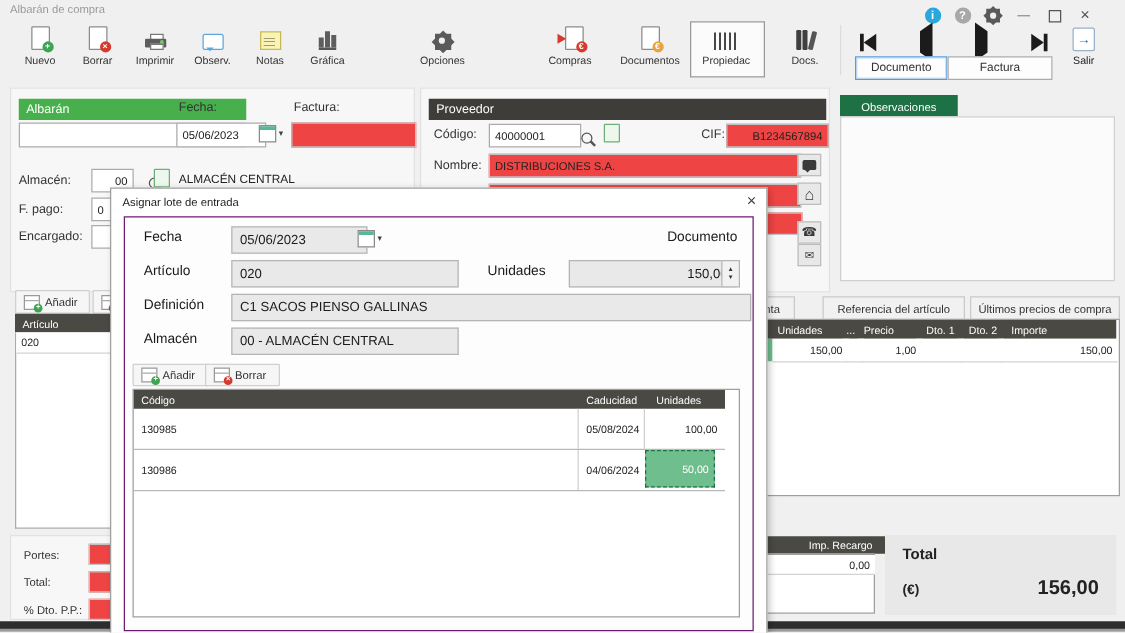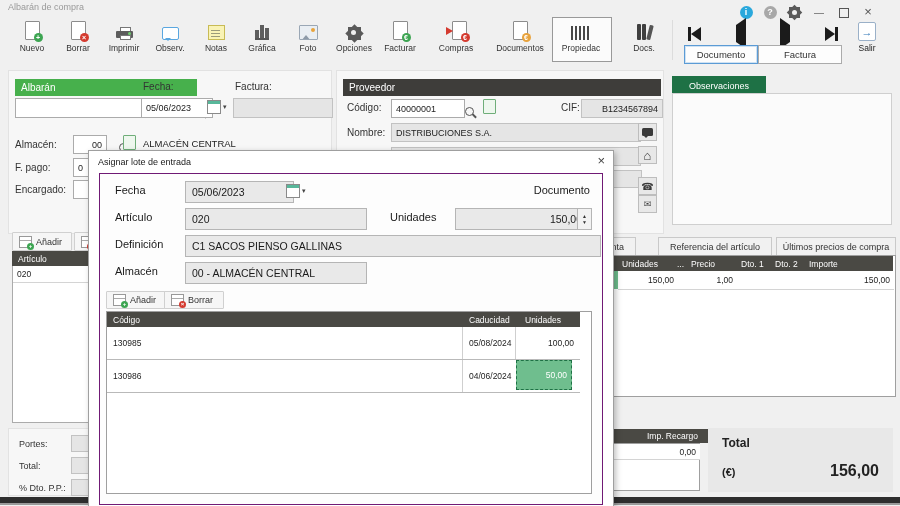--- a/index.html
+++ b/index.html
@@ -62,21 +62,21 @@
   .i-exit{width:16px;height:17px;background:#fff;border:1px solid #9ab0c8;border-radius:2px;
           color:#2e75b6;font-weight:bold;font-size:11px;display:flex;align-items:center;justify-content:center;}
 
   
   .panel{position:absolute;background:#f7f7f7;border:1px solid #e2e2e2;}
   .hdr-green{background:#47b04c;color:#fff;font-size:10px;display:flex;align-items:center;padding-left:6px;}
   .hdr-dark{background:#3e3d3a;color:#fff;font-size:10px;display:flex;align-items:center;padding-left:6px;}
   .flabel{font-size:10px;color:#333;white-space:nowrap;}
   .inp{position:absolute;background:#fff;border:1px solid #ababab;font-size:9px;color:#222;
        display:flex;align-items:center;padding:0 4px;white-space:nowrap;overflow:hidden;}
-  .inp.gray{background:#e5e5e5;border-color:#c2c2c2;}
+  .inp.gray{background:#ef4444;border-color:#c2c2c2;}
   .inp.right{justify-content:flex-end;}
   .i-search{width:7px;height:7px;border:1.5px solid #555;border-radius:50%;position:relative;display:inline-block;}
   .i-search::after{content:"";position:absolute;width:5px;height:1.5px;background:#555;transform:rotate(45deg);left:6px;top:7px;}
   .i-docsm{width:11px;height:13px;background:#eef7ee;border:1px solid #6fae79;border-radius:1px;display:inline-block;}
   .i-cal{width:12px;height:12px;background:#fff;border:1px solid #8a8a8a;display:inline-block;position:relative;}
   .i-cal::before{content:"";position:absolute;left:0;right:0;top:0;height:3px;background:#58b79a;}
   .caret{font-size:7px;color:#444;}
   .sqbtn{position:absolute;width:17px;height:16px;background:#e8e8e8;border:1px solid #bdbdbd;
          display:flex;align-items:center;justify-content:center;font-size:11px;color:#3a3a3a;}
   .i-bubble-dark{width:11px;height:8px;background:#3a3a3a;border-radius:1.5px;position:relative;}
@@ -188,42 +188,25 @@
   <div class="tbtn" style="left:234px;">
     <span class="ic-wrap">
         <span class="i-chart">
           <i style="height:8px;"></i>
           <i style="height:13px;"></i>
           <i style="height:10px;"></i>
         </span>
       </span>
     <span class="lbl">Gráfica</span>
   </div>
-  <div class="tbtn" style="left:280px;">
-    <span class="ic-wrap">
-        <span class="i-photo">
-          <span class="sun"></span>
-          <span class="mtn"></span>
-        </span>
-      </span>
-    <span class="lbl">Foto</span>
-  </div>
   <div class="tbtn" style="left:326px;">
     <span class="ic-wrap">
         <span class="gear" style="width:13px;height:13px;"></span>
       </span>
     <span class="lbl">Opciones</span>
-  </div>
-  <div class="tbtn" style="left:372px;">
-    <span class="ic-wrap">
-        <span class="i-page">
-          <span class="badge b-green">€</span>
-        </span>
-      </span>
-    <span class="lbl">Facturar</span>
   </div>
   <div class="tbtn" style="left:428px;">
     <span class="ic-wrap">
         <span class="i-page" style="margin-left:6px;">
           <span class="arrow-into"></span>
           <span class="badge b-red">€</span>
         </span>
       </span>
     <span class="lbl">Compras</span>
   </div>

